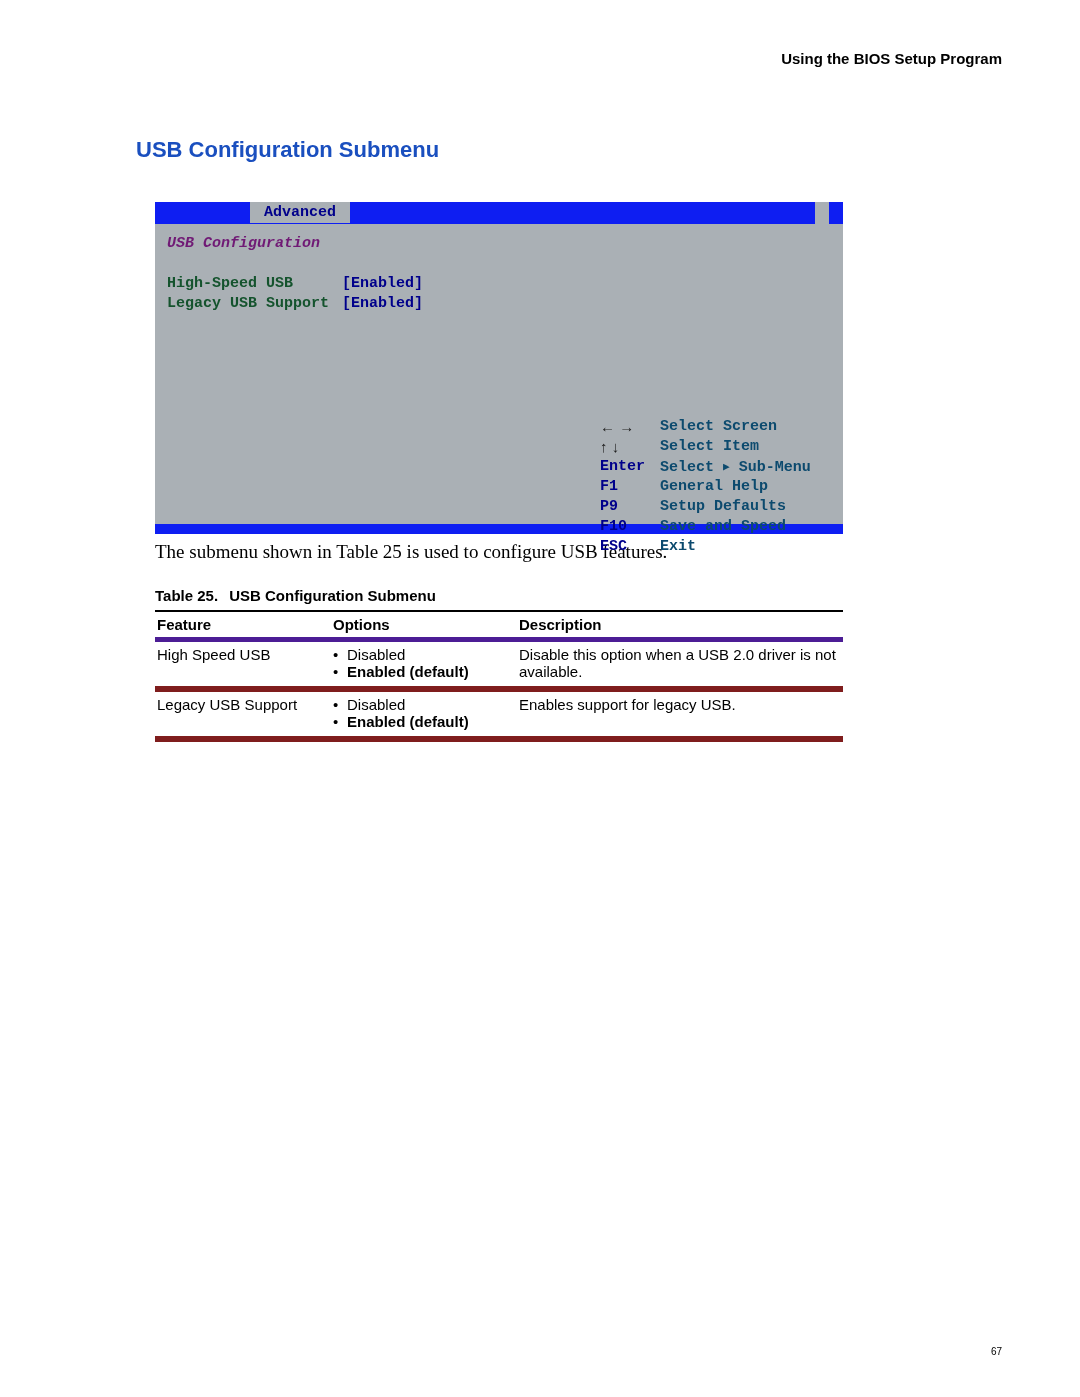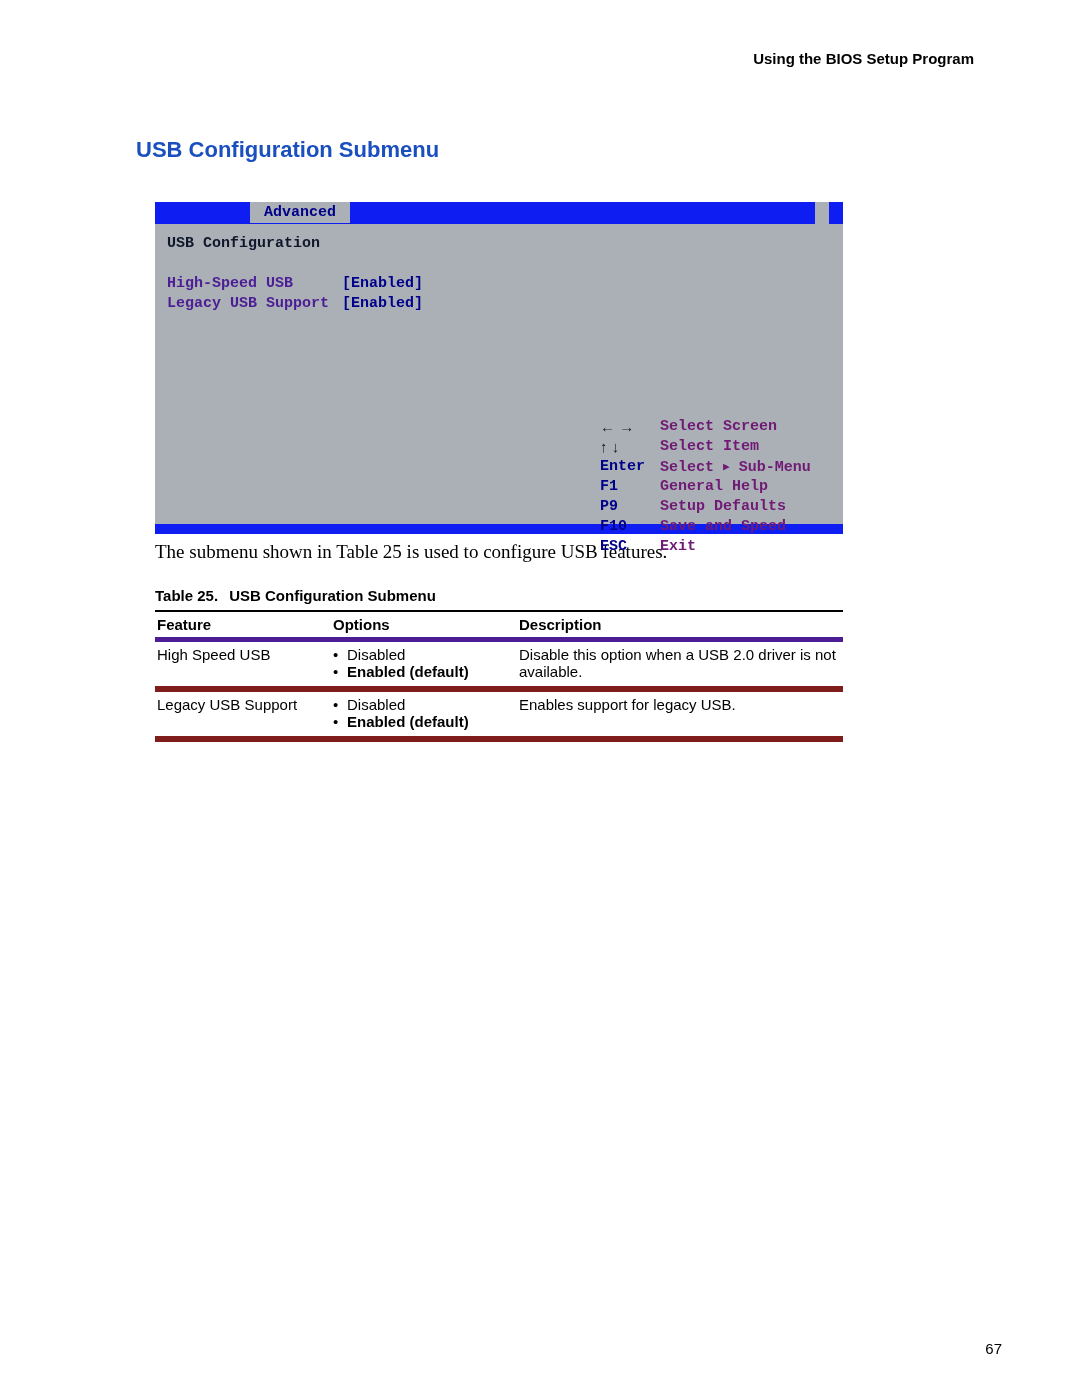--- a/index.html
+++ b/index.html
@@ -5,21 +5,21 @@
   body {
     margin: 0;
     padding: 0;
     background: #fff;
     font-family: Arial, Helvetica, sans-serif;
     font-size: 16px;
     color: #000;
     width: 1080px;
   }
   .page {
-    padding: 50px 106px 40px 140px;
+    padding: 50px 78px 40px 140px;
     box-sizing: border-box;
     width: 1080px;
     min-height: 1397px;
     position: relative;
   }
   .running-head {
     text-align: right;
     font-weight: bold;
     font-size: 15px;
     margin-bottom: 70px;
@@ -65,34 +65,34 @@
     display:flex;
   }
   .bios-tabbar .tail .t1 { width:14px; background:#aab0b5;}
   .bios-tabbar .tail .t2 { width:14px; background:#0e1ef2;}
   .bios-body {
     position: relative;
     padding: 10px 12px 8px 12px;
     min-height: 300px;
     box-sizing: border-box;
   }
-  .bios-title { color:#0f172a; }
+  .bios-title { color:#701a75;font-style:italic; }
   .bios-row { display:flex; }
-  .bios-row .label { color:#4c1d95; width:175px; }
+  .bios-row .label { color:#14532d; width:175px; }
   .bios-row .value { color:#00008b; }
   .bios-legend {
     position:absolute;
     left: 445px;
     top: 193px;
     font-size:15px;
   }
   .bios-legend .lrow { display:flex; height:20px; }
   .bios-legend .key { color:#222; width:60px; }
   .bios-legend .key.dk { color:#00008b; }
-  .bios-legend .desc { color:#701a75; }
+  .bios-legend .desc { color:#0c4a6e; }
   .bios-footer { height:10px; background:#0e1ef2; }
   .arrow { font-family: Arial, sans-serif; font-weight: normal;}
   .tri { font-size:11px; vertical-align: middle;}
   .caption-text {
     font-family: "Times New Roman", serif;
     font-size: 19px;
     margin: 7px 0 24px 15px;
   }
   .table-caption {
     font-weight:bold;
@@ -121,21 +121,21 @@
   }
   .feature-table .col-feature { width:168px; }
   .feature-table .col-options { width:178px; }
   .opt-line { white-space: nowrap; }
   .bullet { display:inline-block; width:14px; }
   .bold { font-weight:bold; }
   .page-number {
     position:absolute;
     bottom: 40px;
     right: 78px;
-    font-size:15px;
+    font-size:10px;
     margin-left:40px;
   }
 </style>
 </head>
 <body>
 
 <div class="page">
   <div class="running-head">Using the BIOS Setup Program</div>
 
   <div class="section-heading">USB Configuration Submenu</div>

